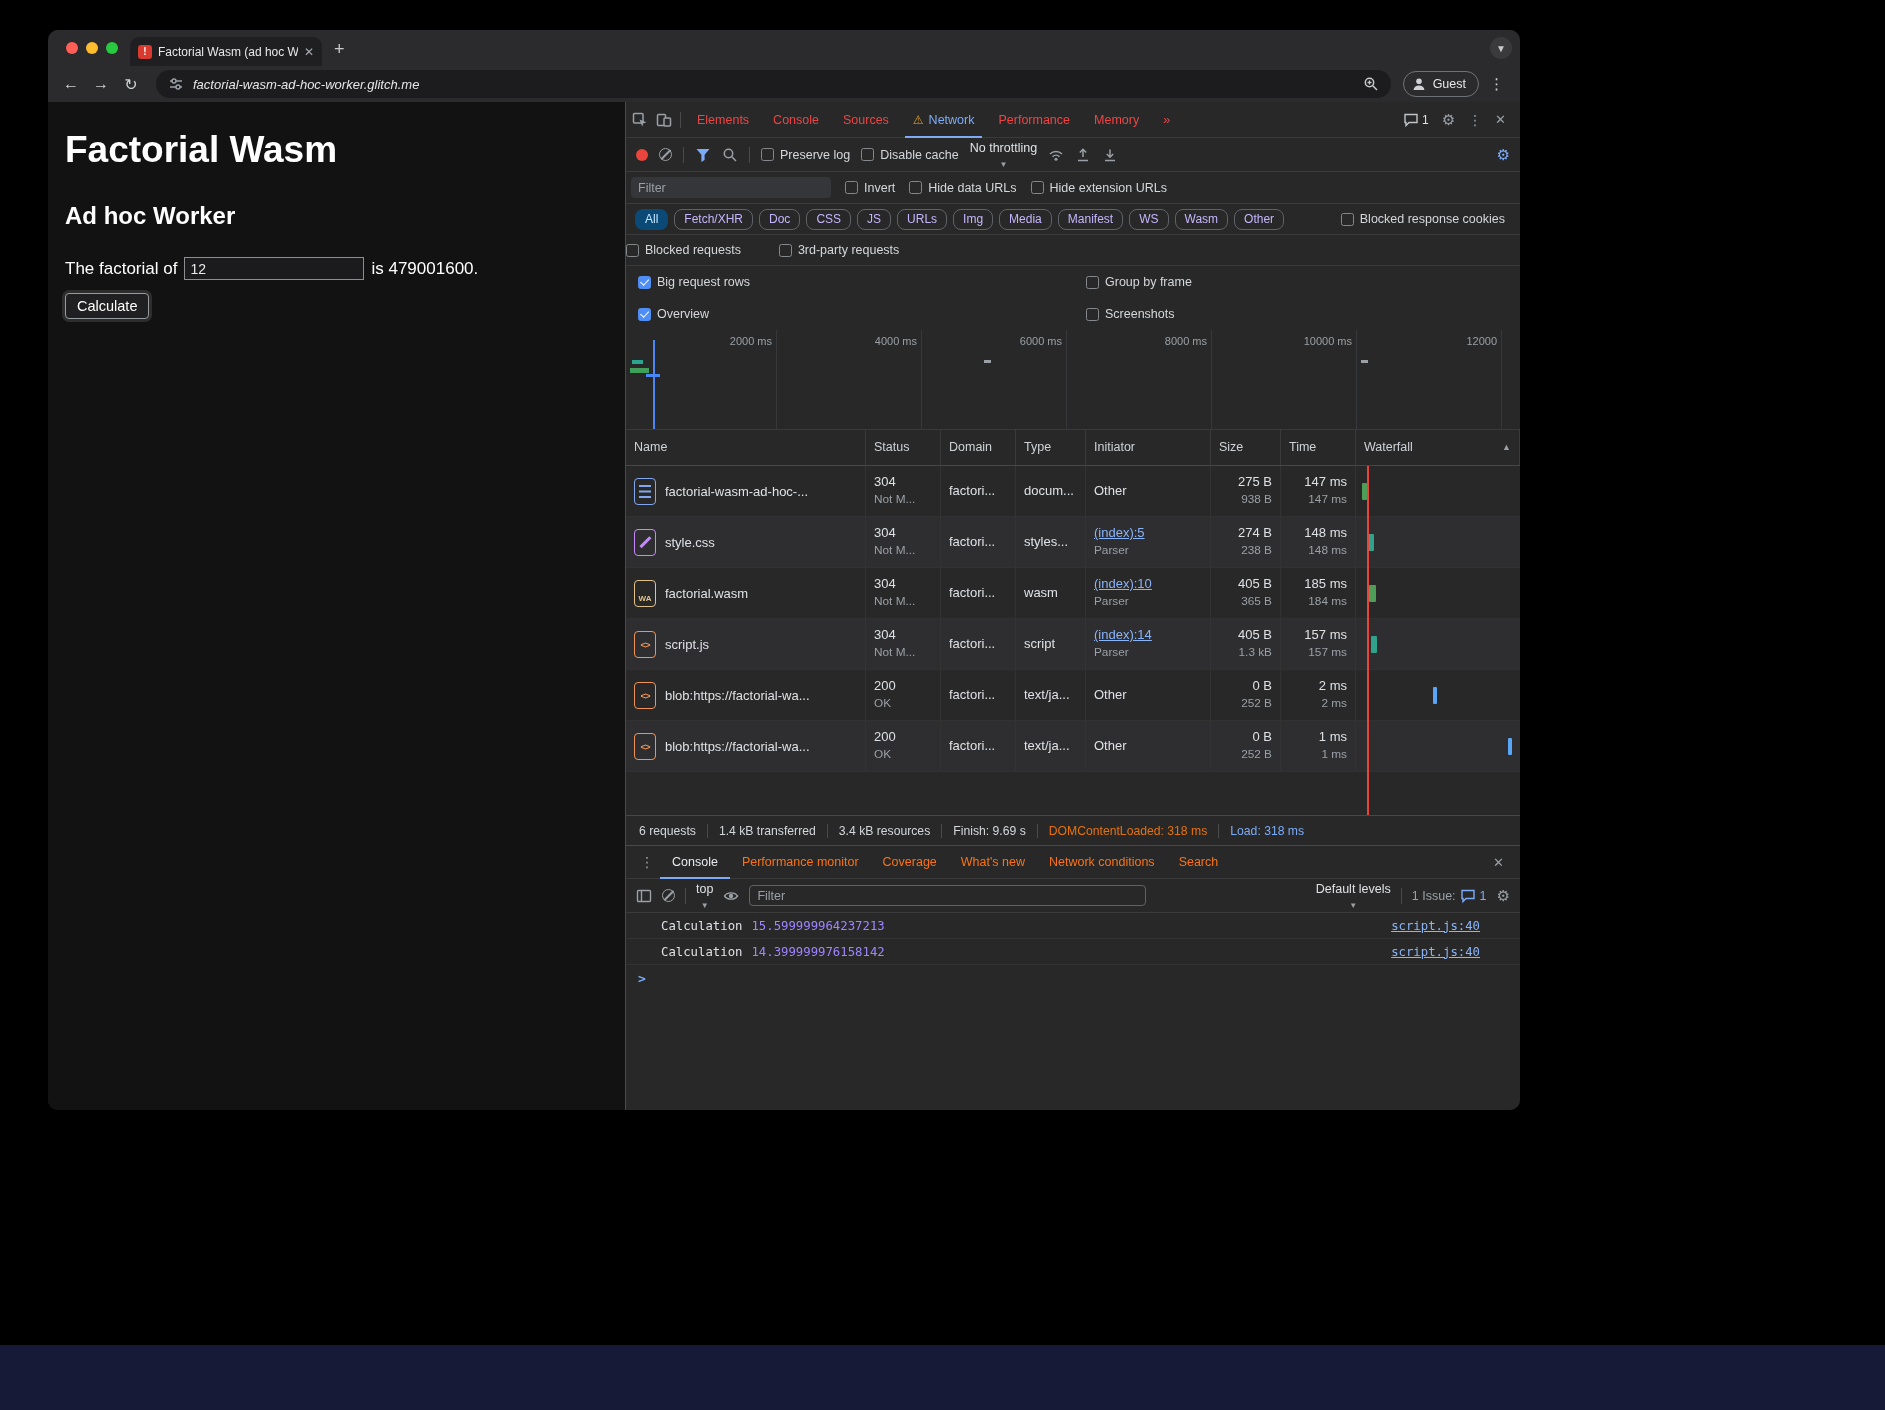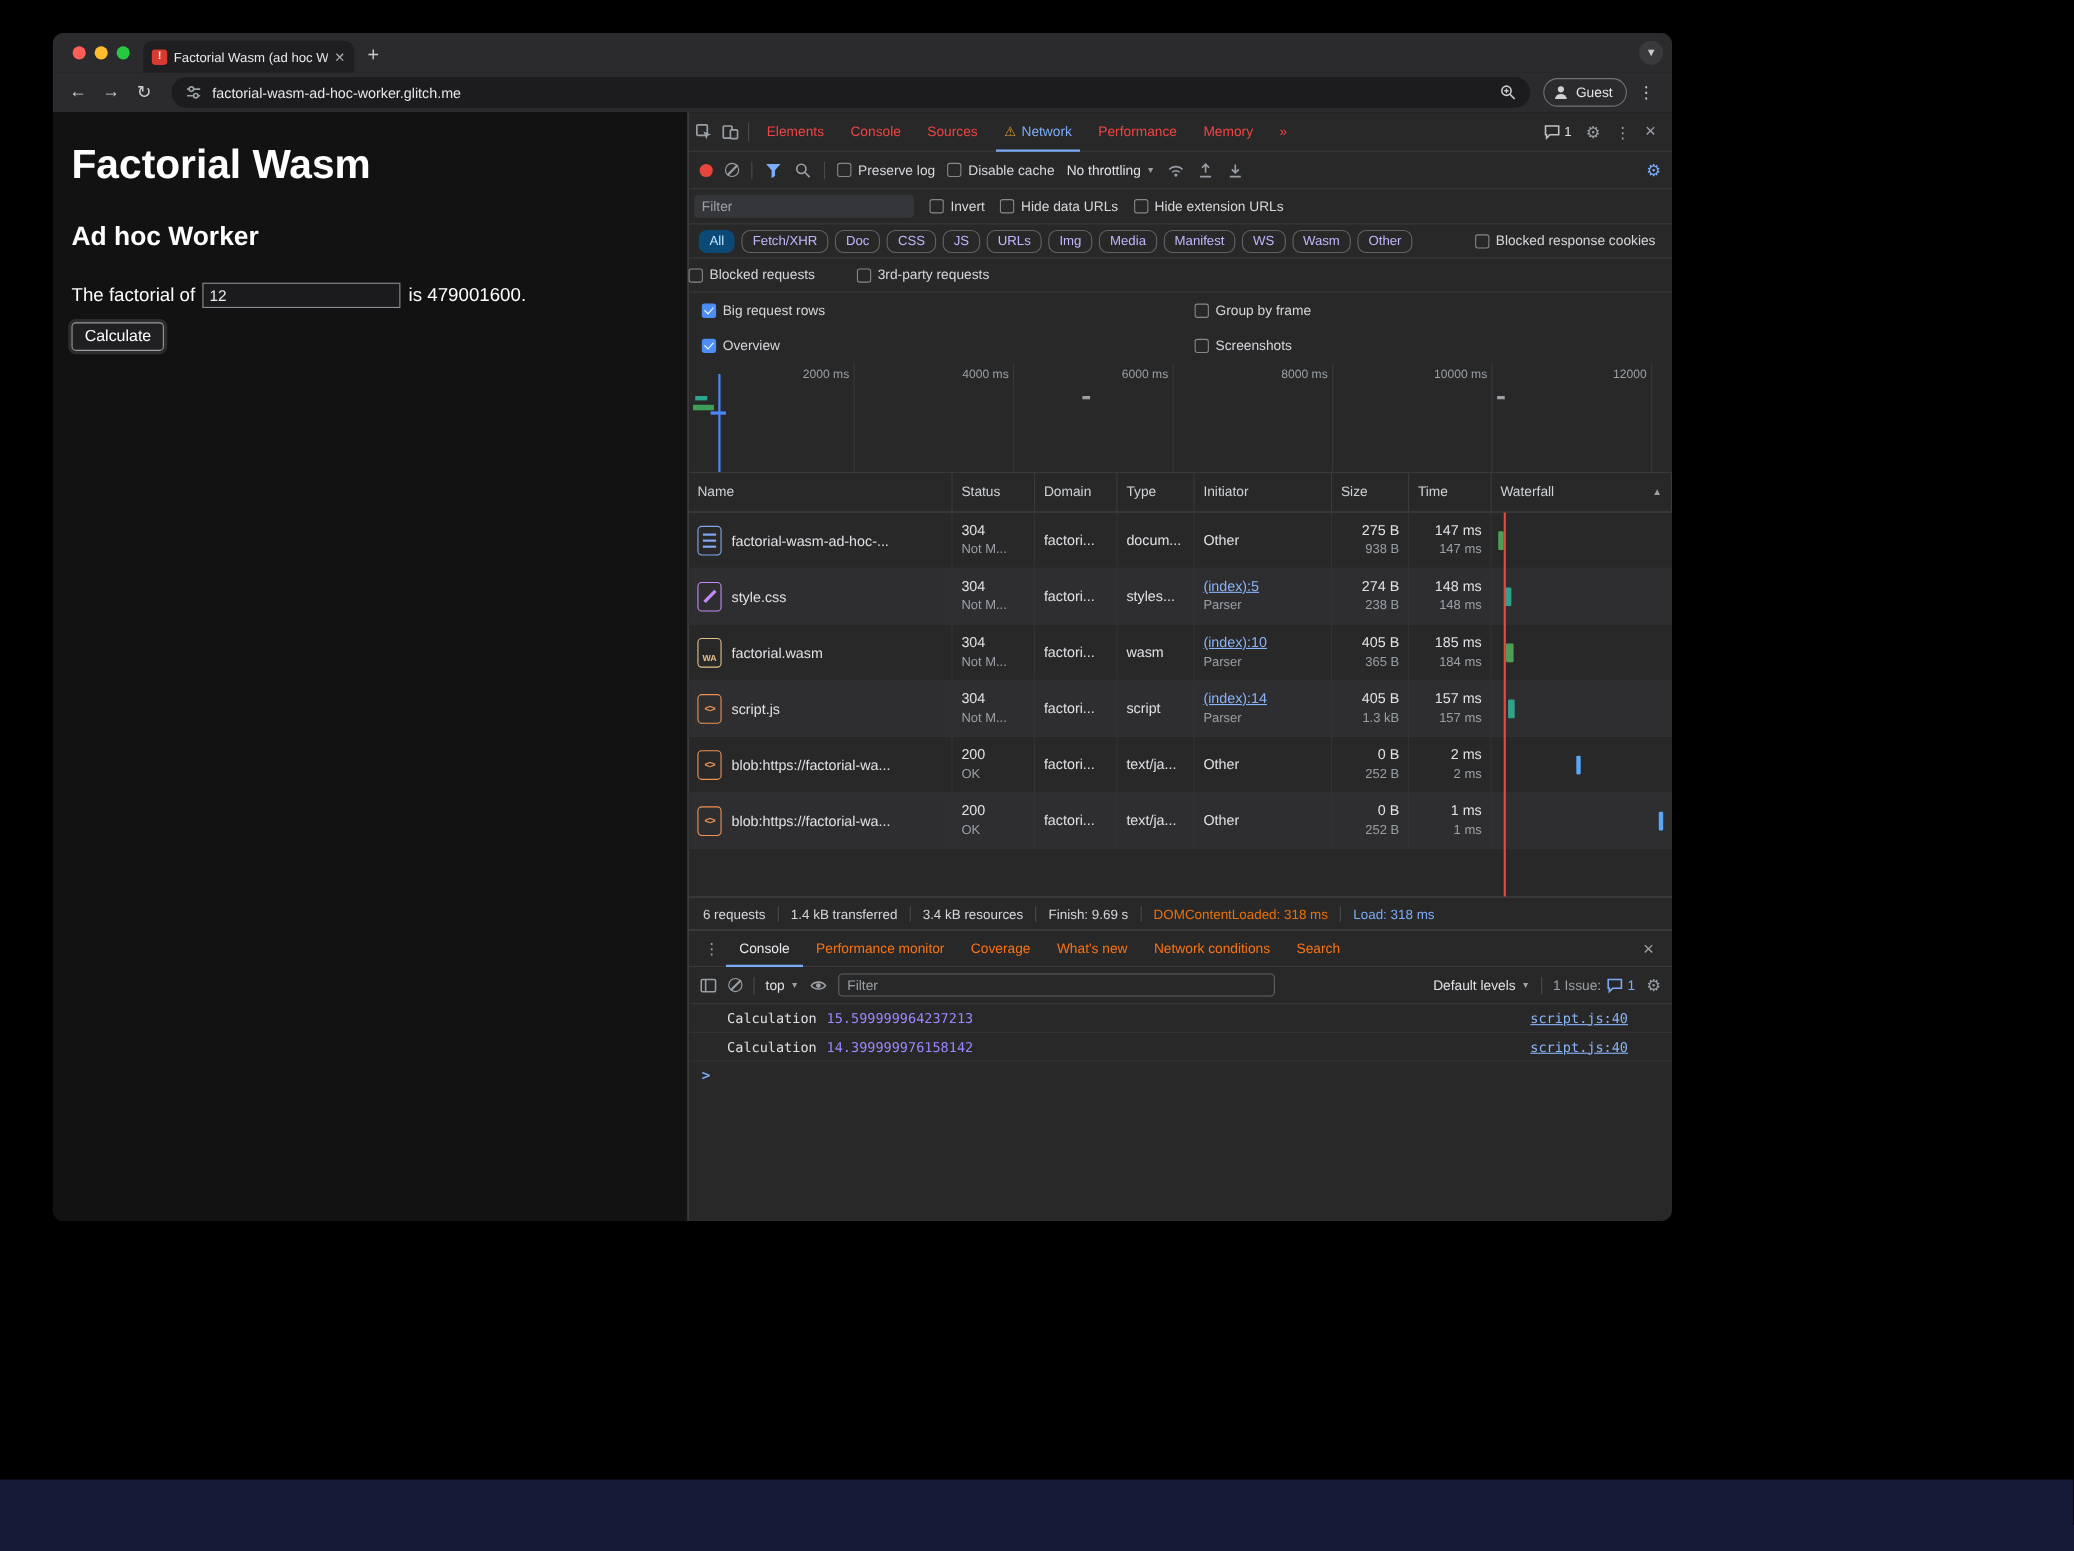--- a/index.html
+++ b/index.html
@@ -25,21 +25,21 @@
     text-overflow:clip; flex:1; }
   .tab-close { color:#a8abb0; font-size:12px; flex:none; }
   .newtab { color:#c7c9cc; font-size:18px; margin:0 0 6px 12px; }
   .tabsearch { position:absolute; right:8px; top:7px; width:22px; height:22px; border-radius:50%;
     background:#3a3a3c; color:#c7c9cc; font-size:10px; display:flex; align-items:center; justify-content:center; }
 
   .toolbar { height:36px; background:#2b2b2d; display:flex; align-items:center; padding:0 10px; gap:4px; }
   .nav-btn { width:26px; height:26px; color:#ced0d4; font-size:16px; display:flex;
     align-items:center; justify-content:center; }
   .omnibox { flex:1; height:28px; background:#1c1c1e; border-radius:14px; margin:0 8px;
-    display:flex; align-items:center; padding:0 12px; gap:9px; }
+    display:flex; align-items:center; padding:0 12px; gap:9px;font-style:italic; }
   .url { font-size:13px; color:#e6e6e8; flex:1; }
   .guest { height:26px; border:1px solid #6f7276; border-radius:13px; display:flex;
     align-items:center; gap:6px; padding:0 12px 0 7px; color:#e6e6e8; font-size:12.5px; }
   .kebab { color:#ced0d4; font-size:15px; padding:0 6px; }
 
   
   .content { display:flex; height:1008px; background:#121212; }
   .page { width:577px; padding:27px 20px 0 17px; color:#fff; }
   .page h1 { font-size:37px; font-weight:bold; }
   .page h2 { font-size:24px; font-weight:bold; margin-top:31px; }
@@ -70,21 +70,21 @@
   .net-toolbar { height:34px; display:flex; align-items:center; gap:11px; padding:0 10px; }
   .rec-dot { width:12px; height:12px; border-radius:50%; background:var(--error-red,#e8453c); flex:none; }
   .circ-slash { width:13px; height:13px; border:1.5px solid #9aa0a6; border-radius:50%; position:relative; flex:none; }
   .circ-slash::after { content:""; position:absolute; left:4.6px; top:-1px; width:1.5px; height:13px;
     background:#9aa0a6; transform:rotate(45deg); }
   .cb-item { display:flex; align-items:center; gap:6px; color:#d5d7db; }
   .cb { width:13px; height:13px; border:1.5px solid #84878b; border-radius:2.5px; position:relative; flex:none; }
   .cb.on { background:var(--checkbox-blue,#4d8ef7); border-color:var(--checkbox-blue,#4d8ef7); }
   .cb.on::after { content:""; position:absolute; left:3.4px; top:0.4px; width:3.6px; height:7.4px;
     border:solid #fff; border-width:0 1.8px 1.8px 0; transform:rotate(42deg); }
-  .dd { display:flex; align-items:center; gap:5px; color:#dfe1e5; }
+  .dd { display:flex; align-items:center; gap:5px; color:#dfe1e5;flex-direction:column; }
   .caret { font-size:8px; color:#9aa0a6; }
   .ml-auto { margin-left:auto; }
 
   .filter-row { height:32px; display:flex; align-items:center; gap:14px; padding:0 5px; }
   .txt-input { height:21px; background:#35363a; border:none; border-radius:4px; color:#dfe1e5;
     font-size:12.5px; padding:0 7px; font-family:"Liberation Sans",sans-serif; }
   .txt-input::placeholder { color:#9aa0a6; }
   .net-filter { width:200px; }
 
   .chips-row { height:31px; display:flex; align-items:center; gap:6px; padding:0 9px; }

